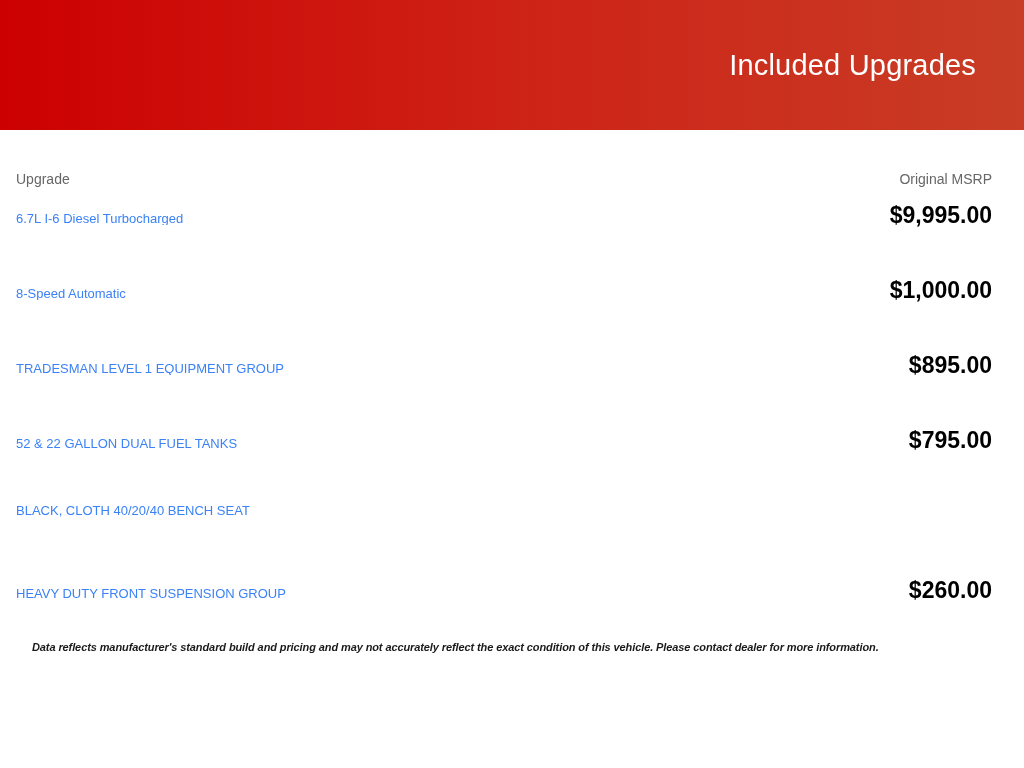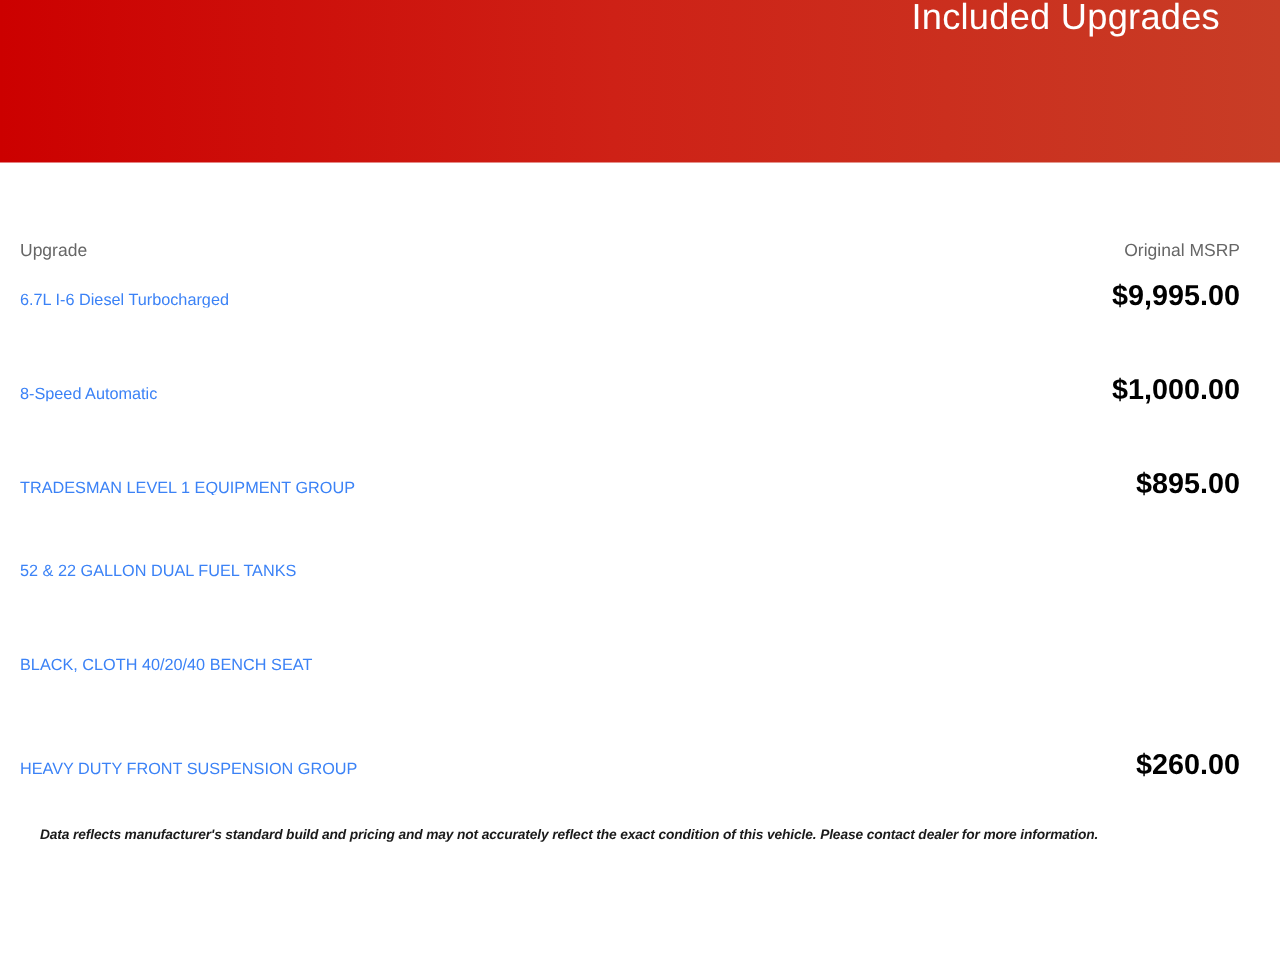--- a/index.html
+++ b/index.html
@@ -27,42 +27,41 @@
     background: #ffffff;
   }
 
   
   .banner {
     height: 130px;
     width: 100%;
     flex: 0 0 130px;
     background: linear-gradient(to right, #cc0000 0%, #ce2116 48%, #c83d26 100%);
     display: flex;
-    align-items: flex-start;
+    align-items: center;
     justify-content: flex-end;
     padding-right: 48px;
   }
 
   .banner-title {
     color: #ffffff;
     font-size: 29px;
     font-weight: 400;
     letter-spacing: 0.2px;
     line-height: 1;
     white-space: nowrap;
   }
 
   
   .content {
     flex: 1 1 auto;
     padding: 0 32px 0 16px;
     display: flex;
     flex-direction: column;
     min-height: 0;
-    margin-top: 21px;
   }
 
   
   .col-head {
     display: flex;
     align-items: flex-end;
     justify-content: space-between;
     height: 56px;
     padding-top: 26px;
   }
@@ -153,20 +152,21 @@
         <div class="row-price">$1,000.00</div>
       </div>
 
       <div class="row">
         <div class="row-name">TRADESMAN LEVEL 1 EQUIPMENT GROUP</div>
         <div class="row-price">$895.00</div>
       </div>
 
       <div class="row">
         <div class="row-name">52 &amp; 22 GALLON DUAL FUEL TANKS</div>
+        <div class="row-price">$795.00</div>
       </div>
 
 
       <div class="row">
         <div class="row-name">BLACK, CLOTH 40/20/40 BENCH SEAT</div>
       </div>
 
       <div class="row">
         <div class="row-name">HEAVY DUTY FRONT SUSPENSION GROUP</div>
         <div class="row-price">$260.00</div>

